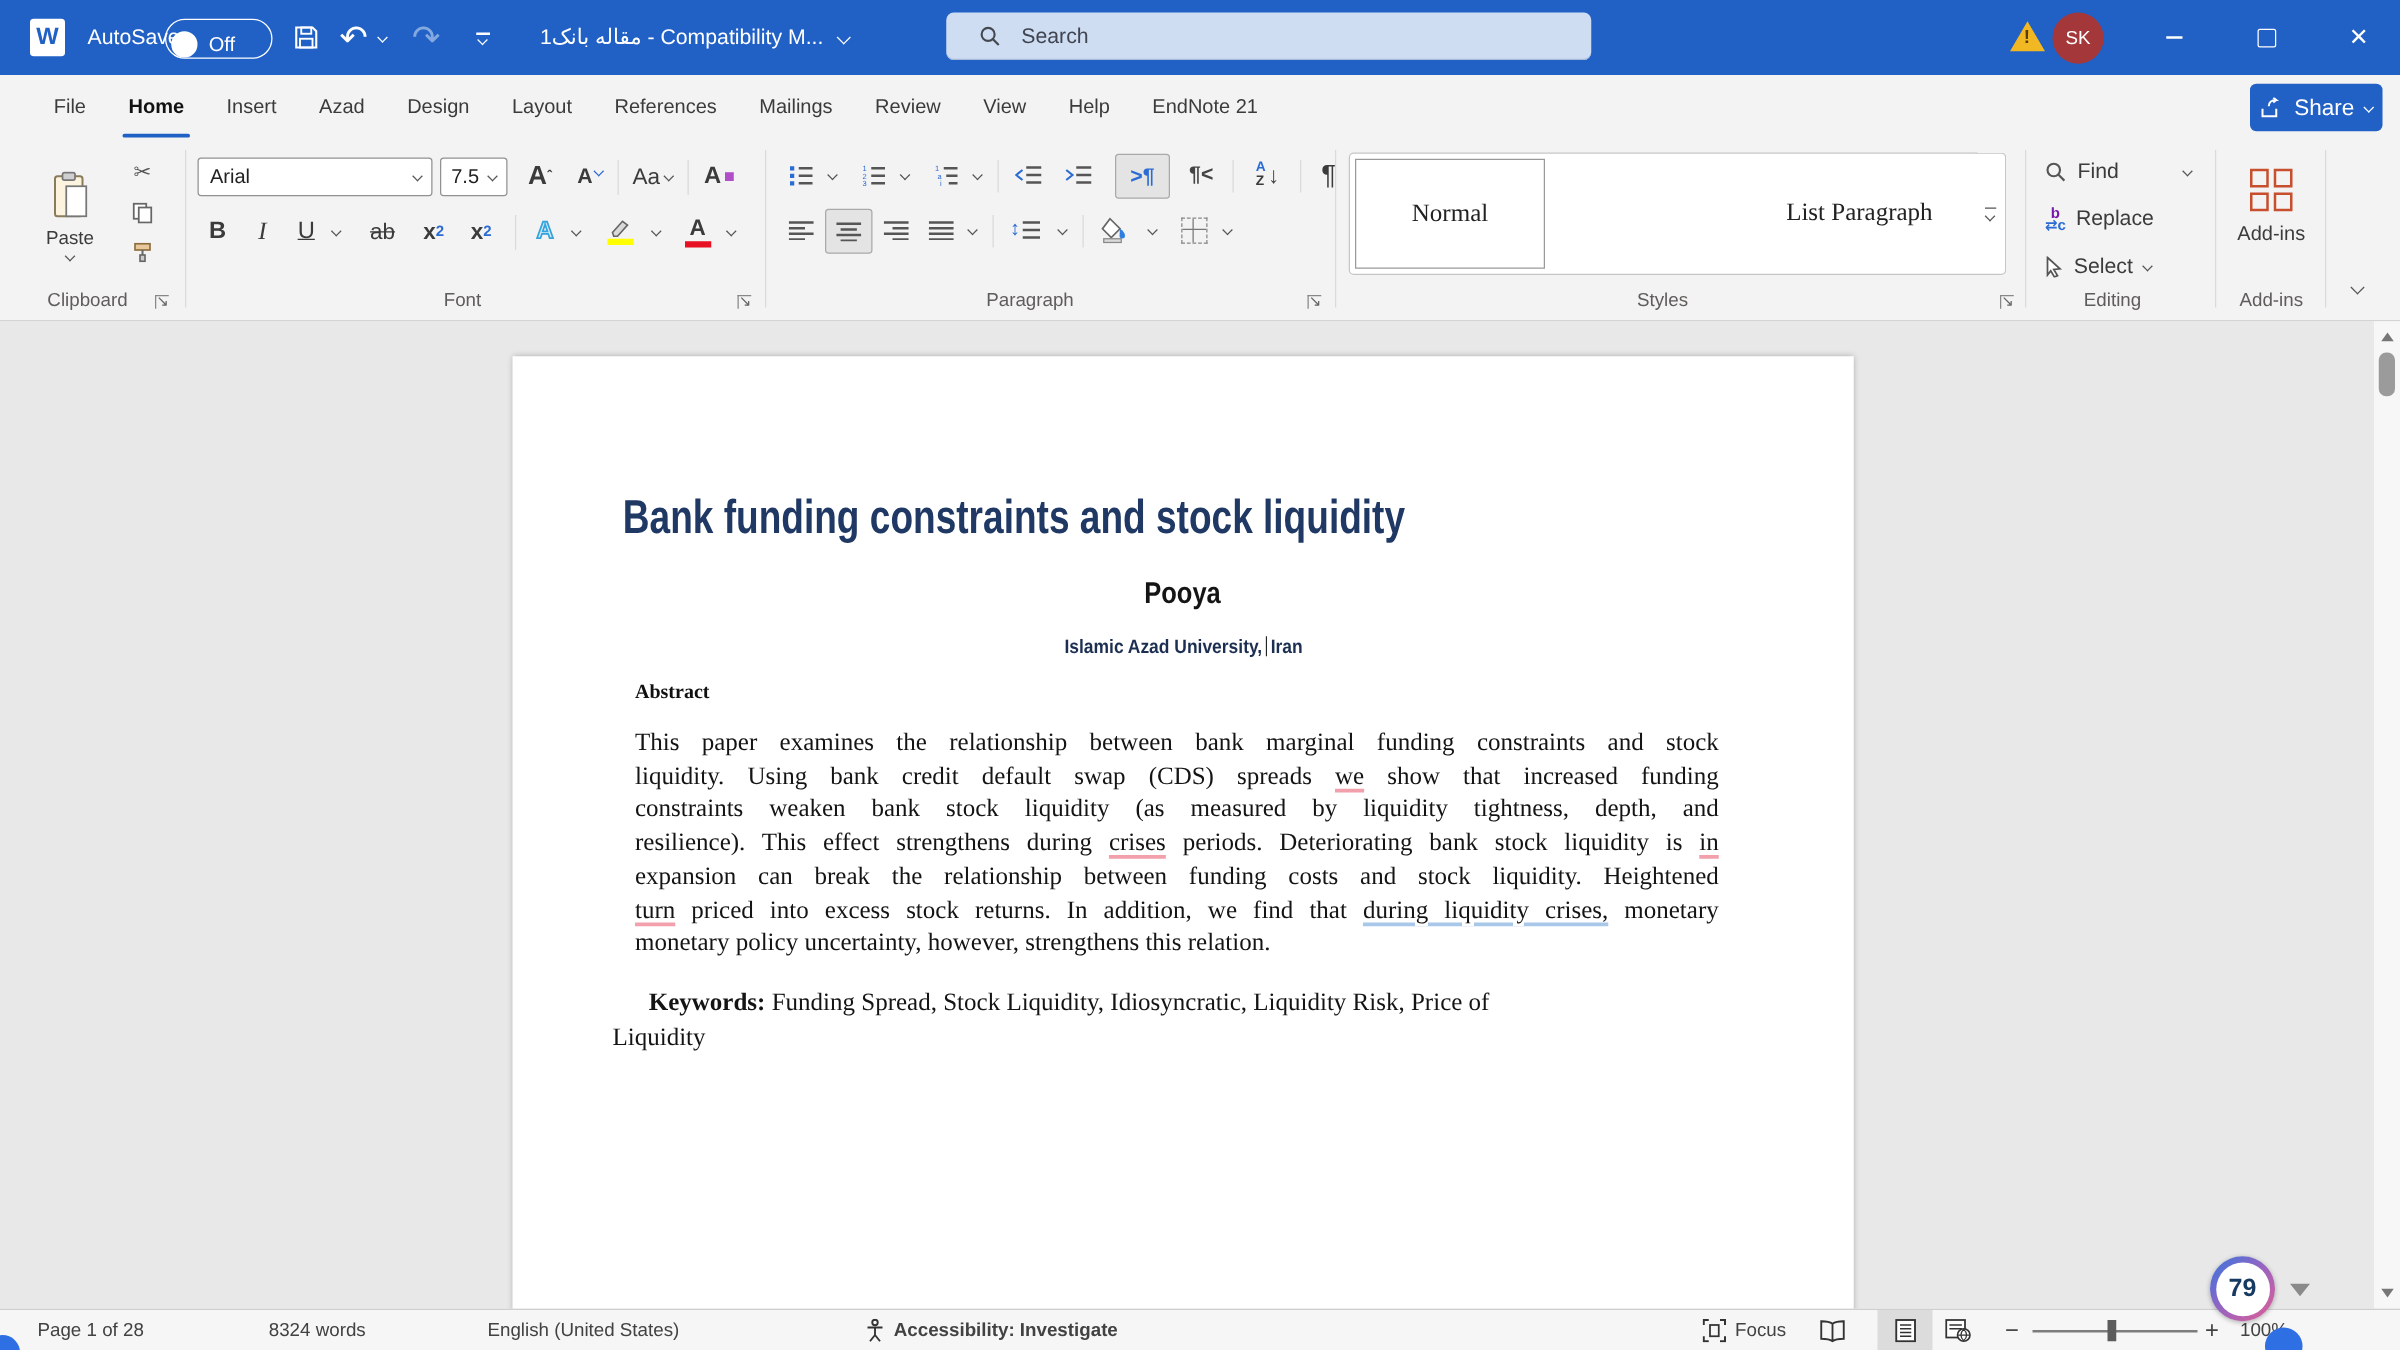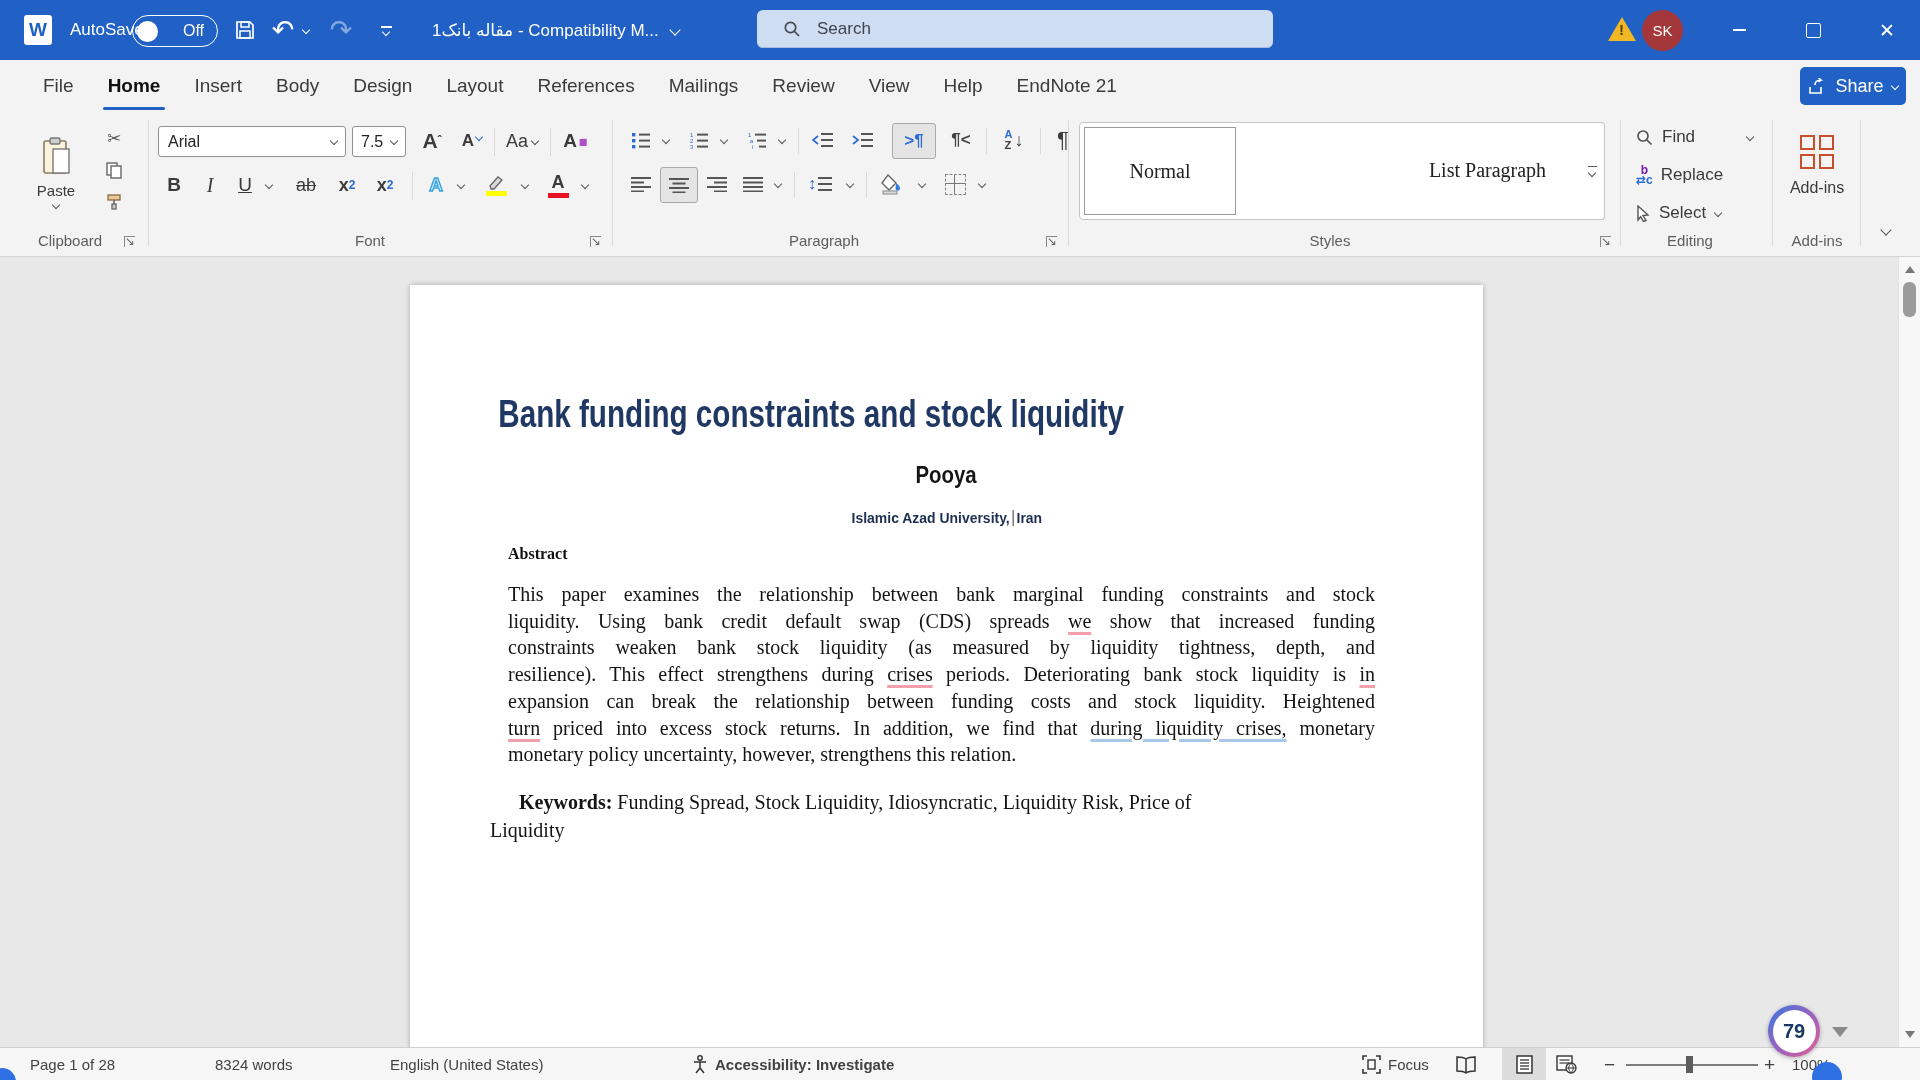--- a/index.html
+++ b/index.html
@@ -4,41 +4,41 @@
 <style>
   html,body{margin:0;padding:0;background:#222;}
   .screen{position:relative;width:1920px;height:1080px;overflow:hidden;background:#e8e8e8;
           font-family:"Liberation Sans","DejaVu Sans",sans-serif;-webkit-font-smoothing:antialiased;}
   
   .titlebar{position:absolute;left:0;top:0;width:1920px;height:60px;background:#2161c6;color:#fff;}
   .tb-logo{position:absolute;left:24px;top:15px;width:28px;height:30px;background:#fff;border-radius:3px;
            display:flex;align-items:center;justify-content:center;color:#2161c6;font-weight:bold;font-size:19px;}
   .tb-text{position:absolute;top:0;height:60px;display:flex;align-items:center;font-size:17px;}
   .autosave-toggle{position:absolute;left:132px;top:15px;width:84px;height:30px;border:1.6px solid #fff;
-           border-radius:16px;display:flex;align-items:center;gap:16px;}
+           border-radius:16px;display:flex;align-items:flex-end;}
   .autosave-knob{width:21px;height:21px;border-radius:50%;background:#fff;margin-left:4px;}
   .autosave-state{color:#fff;font-size:16px;margin-left:9px;}
   .tb-icon{position:absolute;top:0;height:60px;display:flex;align-items:center;justify-content:center;color:#fff;}
   .chev{display:inline-block;width:7px;height:7px;border-right:1.8px solid currentColor;border-bottom:1.8px solid currentColor;transform:rotate(45deg);}
   .chev.sm{width:5px;height:5px;}
   .searchbox{position:absolute;left:757px;top:10px;width:516px;height:38px;background:#cfddf3;border-radius:6px;
            display:flex;align-items:center;box-shadow:inset 0 -1px 0 #a9badb;}
   .searchbox .mag{margin-left:26px;}
   .search-text{color:#3f4450;font-size:17px;margin-left:16px;}
   .warn-tri{position:absolute;left:1608px;top:17px;width:0;height:0;border-left:14px solid transparent;
            border-right:14px solid transparent;border-bottom:24px solid #f2b824;}
   .warn-tri:after{content:"!";position:absolute;left:-3px;top:4px;color:#5a3c00;font-weight:bold;font-size:15px;}
   .avatar{position:absolute;left:1642px;top:10px;width:41px;height:41px;border-radius:50%;background:#a4373a;
            display:flex;align-items:center;justify-content:center;color:#fff;font-size:15px;}
   .win-btn{position:absolute;top:0;width:46px;height:60px;display:flex;align-items:center;justify-content:center;color:#fff;font-size:20px;}
   .max-box{width:13px;height:13px;border:1.6px solid #fff;border-radius:2px;}
   
   .tabrow{position:absolute;left:0;top:60px;width:1920px;height:52px;background:#f3f3f3;}
   .tabs{position:absolute;left:26px;top:0;height:52px;display:flex;}
-  .tab{position:relative;padding:0 17px;display:flex;align-items:center;font-size:19px;color:#3b3b3b;}
+  .tab{position:relative;padding:0 17px;display:flex;align-items:center;font-size:16px;color:#3b3b3b;}
   .tab.active{color:#111;font-weight:bold;}
   .tab.active:after{content:"";position:absolute;left:12px;right:12px;bottom:2px;height:3px;background:#2161c6;border-radius:2px;}
   .share-btn{position:absolute;left:1800px;top:7px;width:106px;height:38px;background:#2161c6;border-radius:5px;
            color:#fff;display:flex;align-items:center;justify-content:center;gap:8px;font-size:18px;}
   
   .ribbon{position:absolute;left:0;top:112px;width:1920px;height:144px;background:#f3f3f3;border-bottom:1px solid #d4d4d4;}
   .vsep{position:absolute;top:8px;height:126px;width:1px;background:#dadada;}
   .grp-label{position:absolute;bottom:7px;font-size:15px;color:#5f5d5b;text-align:center;}
   .launcher{position:absolute;bottom:9px;font-size:12px;color:#666;border-top:1.5px solid #888;border-left:1.5px solid #888;
            width:10px;height:10px;line-height:9px;text-align:right;}
@@ -139,21 +139,21 @@
         <div class="max-box"></div>
       </div>
     <div class="win-btn" style="left:1864px;font-size:19px;">✕</div>
   </div>
 
   <div class="tabrow">
     <div class="tabs">
         <div class="tab">File</div>
         <div class="tab active">Home</div>
         <div class="tab">Insert</div>
-        <div class="tab">Body</div>
+        <div class="tab">Azad</div>
         <div class="tab">Design</div>
         <div class="tab">Layout</div>
         <div class="tab">References</div>
         <div class="tab">Mailings</div>
         <div class="tab">Review</div>
         <div class="tab">View</div>
         <div class="tab">Help</div>
         <div class="tab">EndNote 21</div>
       </div>
     <div class="share-btn">

